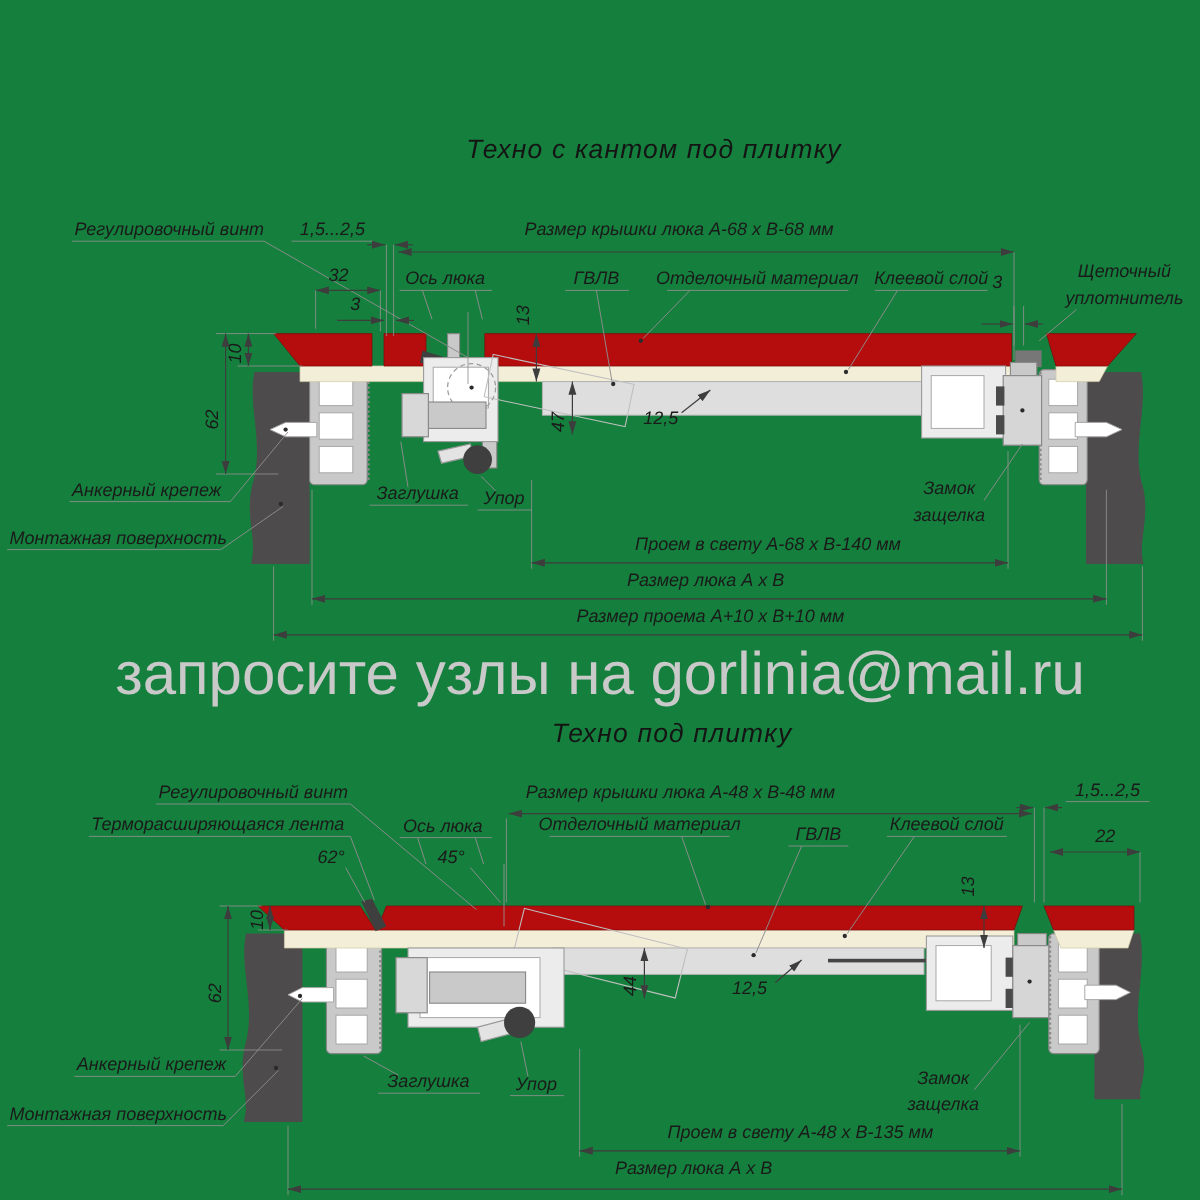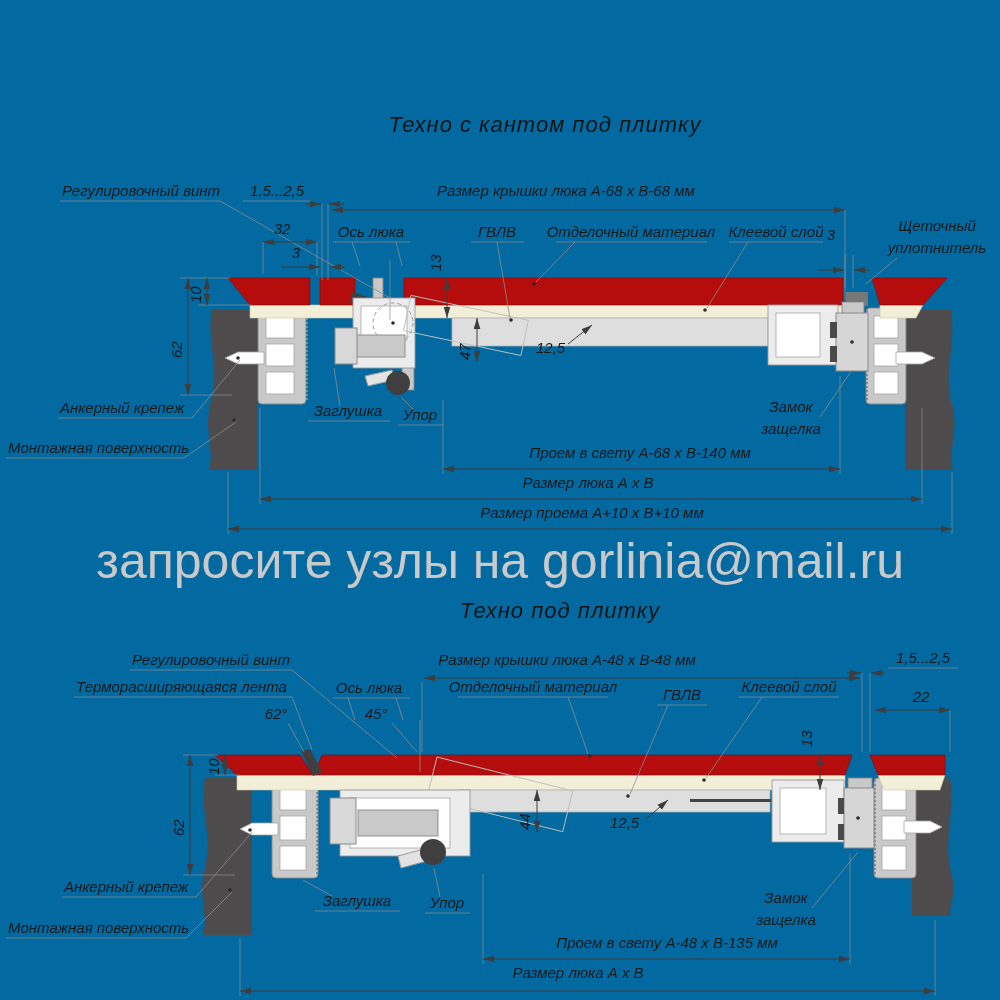--- a/index.html
+++ b/index.html
@@ -1,16 +1,16 @@
 <!DOCTYPE html>
 <html><head>
 <meta charset="utf-8">
 <style>
   html,body{margin:0;padding:0;background:#ffffff;}
-  #stage{position:relative;width:1000px;height:1000px;background:#0369a1;overflow:hidden;
+  #stage{position:relative;width:1000px;height:1000px;background:#15803d;overflow:hidden;
          font-family:"Liberation Sans",sans-serif;}
   .title{position:absolute;font-style:italic;font-size:22px;color:#141414;text-align:center;
          letter-spacing:1px;white-space:nowrap;}
   #title-top{top:112px;left:0;width:1090px;}
   #title-bottom{top:598px;left:0;width:1120px;}
   #watermark{position:absolute;top:534px;left:0;width:1000px;text-align:center;
              font-size:50px;color:#c9c9c9;white-space:nowrap;line-height:1.1;z-index:5;}
   svg{position:absolute;left:0;}
   #svg-top{top:170px;}
   #svg-bottom{top:640px;}

